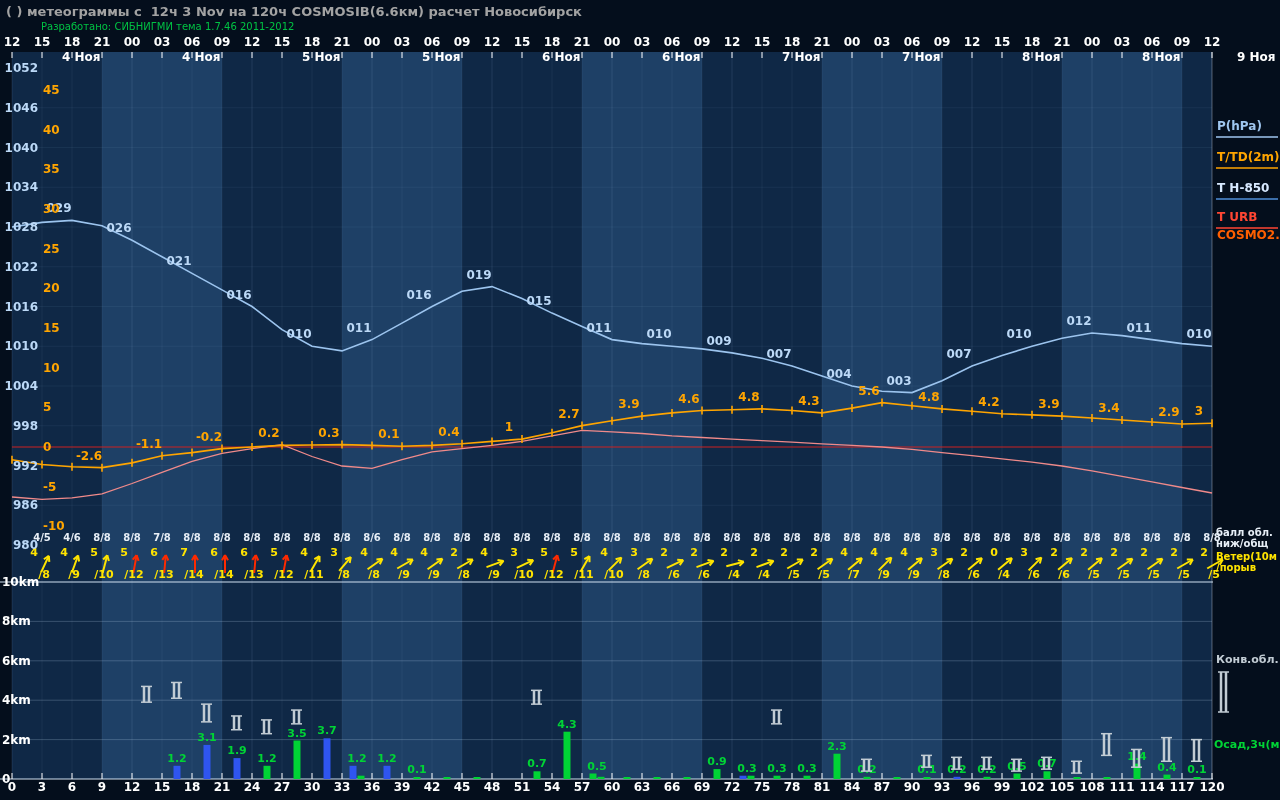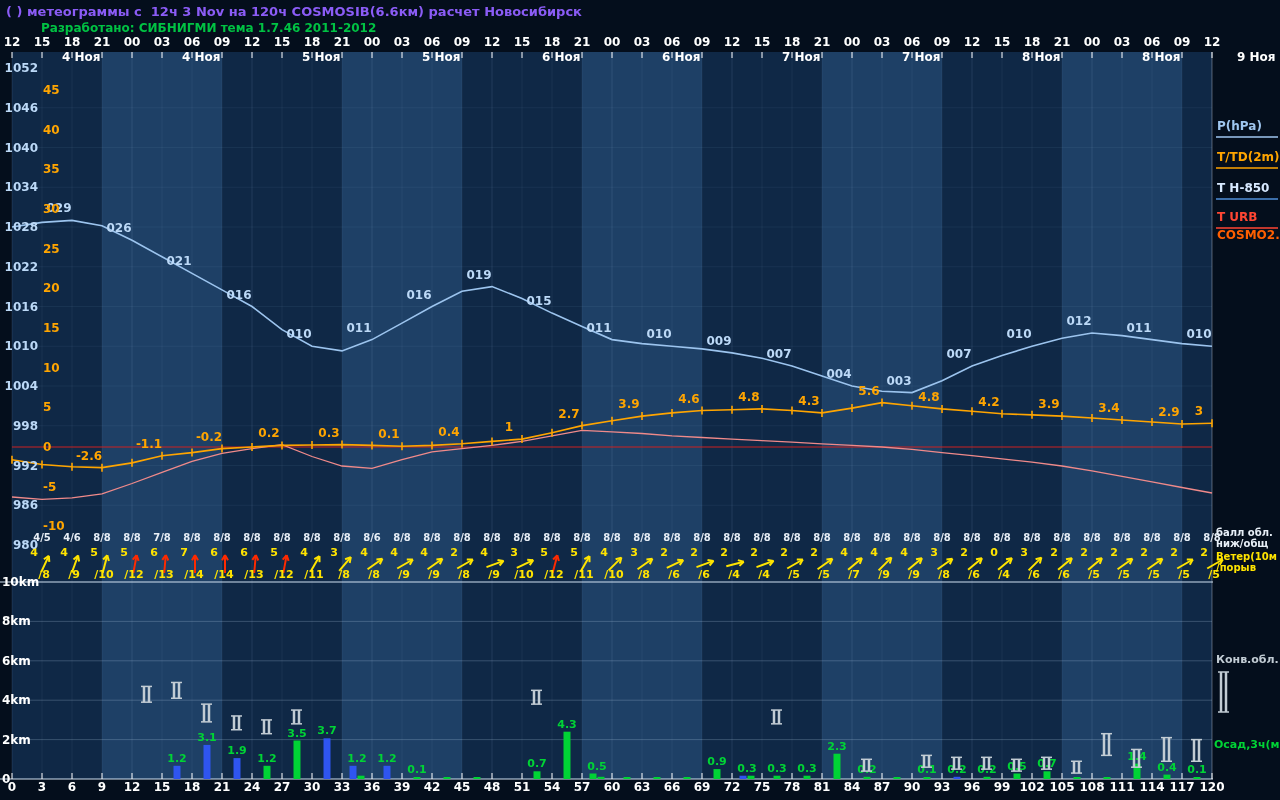--- a/index.html
+++ b/index.html
@@ -1,20 +1,20 @@
 <!DOCTYPE html>
 <html><head>
 <meta charset="utf-8">
 <style>
   html,body{margin:0;padding:0;background:#040e1c;}
   .page{position:relative;width:1280px;height:800px;background:#040e1c;overflow:hidden;
         font-family:"DejaVu Sans",sans-serif;}
   .title-bar{position:absolute;left:0;top:0;z-index:2;}
-  .title{position:absolute;left:6px;top:4px;width:1200px;color:#8b5cf6;font-size:13px;font-weight:bold;white-space:pre;}
-  .subtitle{position:absolute;left:30px;top:21px;width:800px;color:#00c243;font-size:12px;font-weight:bold;white-space:pre;padding-left:11px;}
+  .title{position:absolute;left:6px;top:4px;width:1200px;color:#a3a3a3;font-size:13px;font-weight:bold;white-space:pre;}
+  .subtitle{position:absolute;left:30px;top:21px;width:800px;color:#00c243;font-size:10px;font-weight:normal;white-space:pre;padding-left:11px;}
   svg{position:absolute;left:0;top:0;}
   svg text{font-family:"DejaVu Sans",sans-serif;}
 </style>
 </head>
 <body>
 
 <div class="page">
   <div class="title-bar">
     <div class="title">( ) метеограммы с  12ч 3 Nov на 120ч COSMOSIB(6.6км) расчет Новосибирск</div>
     <div class="subtitle">Разработано: СИБНИГМИ тема 1.7.46 2011-2012</div>

